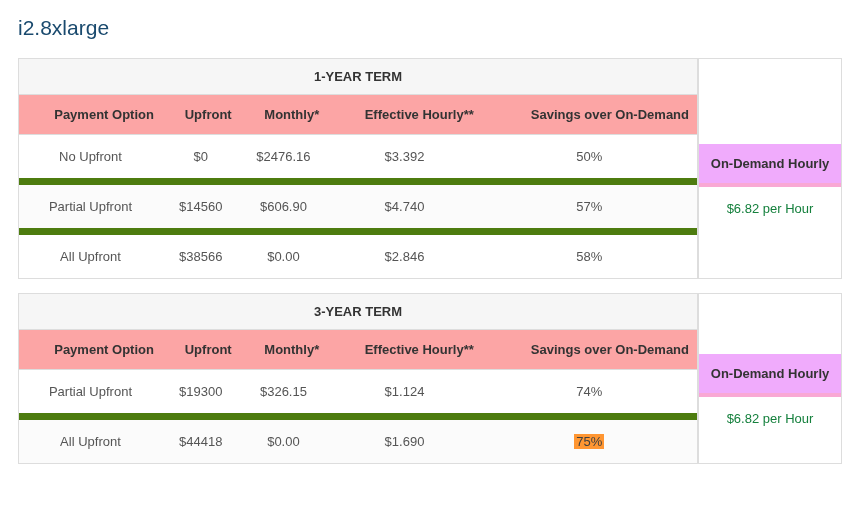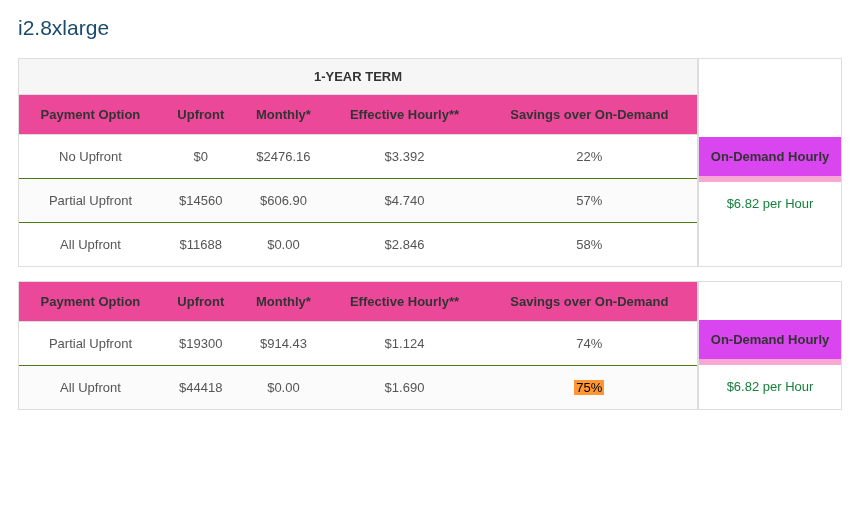--- a/index.html
+++ b/index.html
@@ -44,52 +44,52 @@
     border-bottom: 1px solid #ddd;
     color: #333;
   }
   table.inner {
     width: 100%;
     border-collapse: collapse;
   }
   table.inner th {
     font-weight: 700;
     font-size: 13px;
-    text-align: center;
+    text-align: right;
     color: #333;
     padding: 12px 8px;
     border-bottom: 1px solid #ddd;
-    background: #ec4899;
+    background: #fca5a5;
   }
   table.inner td {
     text-align: center;
     font-size: 13px;
     padding: 14px 8px;
     color: #555;
-    border-bottom: 1px solid #4d7c0f;
+    border-bottom: 7px solid #4d7c0f;
   }
   table.inner tr:last-child td { border-bottom: none; }
   table.inner tbody tr:nth-child(even) td {
     background: #fbfbfb;
   }
   .od-header {
     font-weight: 700;
     font-size: 13px;
     padding: 12px 8px;
     text-align: center;
-    border-bottom: 6px solid #f9a8d4;
-    background: #d946ef;
+    border-bottom: 4px solid #f9a8d4;
+    background: #f0abfc;
   }
   .od-value {
     padding: 14px 8px;
     color: #15803d;
   }
   .highlight {
     background: #ff9632;
-    color: #000000;
+    color: #404040;
     padding: 0 2px;
   }
   .right-stack { display: flex; flex-direction: column; height: 100%; }
   .right-fill { flex: 1; display: flex; align-items: center; justify-content: center; }
   
   td.right-col .term-header { background: #f6f6f6; }
 </style>
 </head>
 <body>
 
@@ -110,32 +110,32 @@
         <th>Effective Hourly**</th>
         <th>Savings over On-Demand</th>
       </tr>
               </thead>
       <tbody>
         <tr>
           <td>No Upfront</td>
           <td>$0</td>
           <td>$2476.16</td>
           <td>$3.392</td>
-          <td>22%</td>
+          <td>50%</td>
         </tr>
         <tr>
           <td>Partial Upfront</td>
           <td>$14560</td>
           <td>$606.90</td>
           <td>$4.740</td>
           <td>57%</td>
         </tr>
         <tr>
           <td>All Upfront</td>
-          <td>$11688</td>
+          <td>$38566</td>
           <td>$0.00</td>
           <td>$2.846</td>
           <td>58%</td>
         </tr>
       </tbody>
     </table>
   </td>
   <td class="right-col" style="padding:0;">
     <div class="right-stack">
       <div class="term-header" style="visibility:hidden;">.</div>
@@ -146,35 +146,36 @@
 </tr>
       </tbody>
     </table>
 </div>
 
 <div class="block">
 <table class="outer">
       <tbody>
         <tr>
   <td class="left-col">
+    <div class="term-header">3-YEAR TERM</div>
     <table class="inner">
       <thead>
                 <tr>
         <th>Payment Option</th>
         <th>Upfront</th>
         <th>Monthly*</th>
         <th>Effective Hourly**</th>
         <th>Savings over On-Demand</th>
       </tr>
               </thead>
       <tbody>
         <tr>
           <td>Partial Upfront</td>
           <td>$19300</td>
-          <td>$914.43</td>
+          <td>$326.15</td>
           <td>$1.124</td>
           <td>74%</td>
         </tr>
         <tr>
           <td>All Upfront</td>
           <td>$44418</td>
           <td>$0.00</td>
           <td>$1.690</td>
           <td><span class="highlight">75%</span></td>
         </tr>

